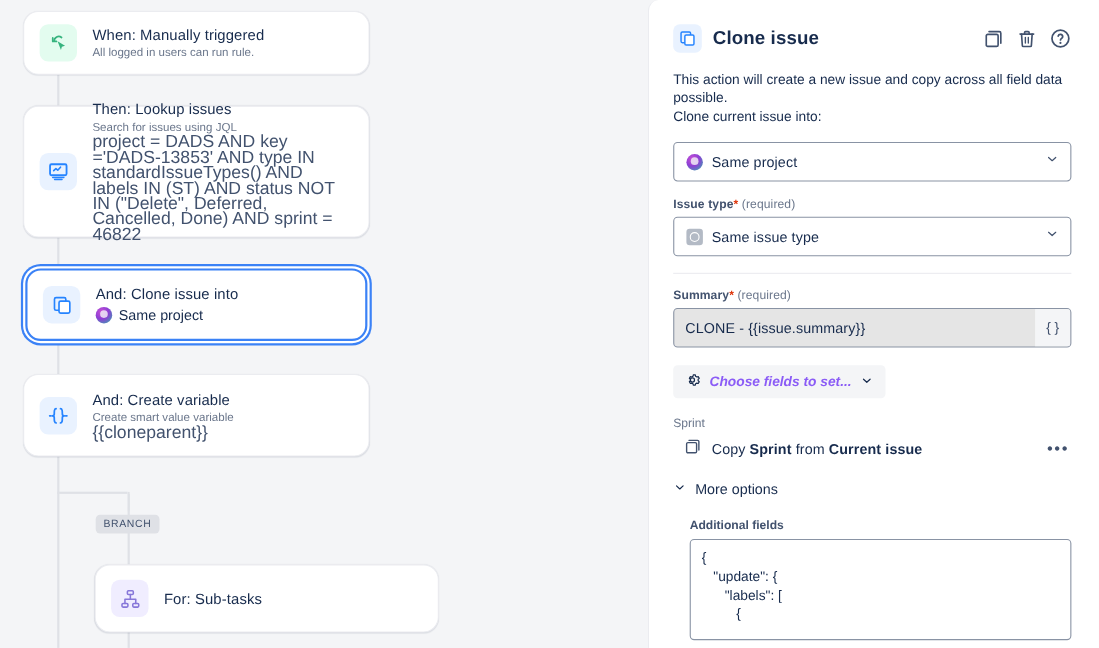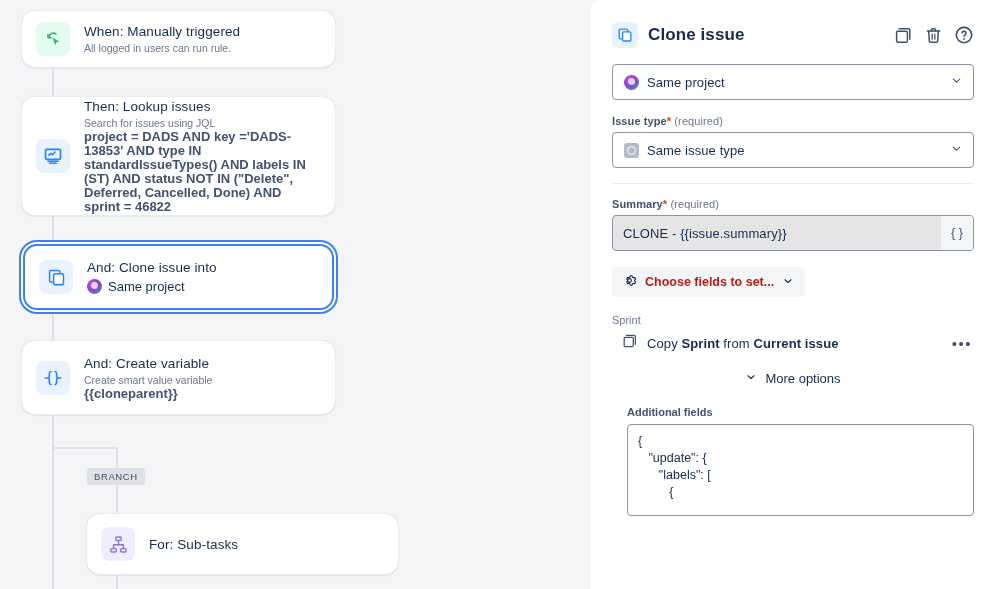--- a/index.html
+++ b/index.html
@@ -69,23 +69,23 @@
     line-height: 17px;
     letter-spacing: .1px;
   }
   .card-sub {
     font-size: 10.5px;
     color: #6b778c;
     line-height: 14px;
     margin-top: 1px;
   }
   .card-sub-strong {
-    font-size: 13px;
+    font-size: 16px;
     color: #42526e;
-    font-weight: bold;
+    font-weight: normal;
     line-height: 14px;
   }
   .card-sub-row {
     font-size: 13px;
     color: #172b4d;
     line-height: 18px;
     margin-top: 2px;
     display: flex; align-items: center; gap: 6px;
   }
 
@@ -241,24 +241,25 @@
 
   .choose-btn {
     display: inline-flex;
     align-items: center;
     gap: 8px;
     height: 30px;
     background: #f4f5f7;
     border-radius: 4px;
     padding: 0 11px 0 10px;
     font-size: 12.5px;
-    color: #b91c1c;
+    color: #8b5cf6;
     font-weight: bold;
     cursor: pointer;
     margin-bottom: 17px;
+    font-style: italic;
   }
 
   .sprint-label {
     font-size: 11px;
     color: #6b778c;
     margin-bottom: 7px;
   }
   .sprint-row {
     display: flex;
     align-items: center;
@@ -282,21 +283,20 @@
   }
 
   .more-options {
     display: flex;
     align-items: center;
     gap: 8px;
     font-size: 13px;
     color: #172b4d;
     cursor: pointer;
     margin-bottom: 20px;
-    justify-content: center;
   }
 
   .addl-wrap { padding-left: 15px; }
   .addl-label {
     font-size: 11px;
     font-weight: bold;
     color: #42526e;
     margin-bottom: 6px;
   }
   .code-box {
@@ -442,20 +442,24 @@
           <span class="panel-action">
             <svg width="20" height="20" viewBox="0 0 24 24" fill="none">
               <circle cx="12" cy="12" r="9.2" stroke="#42526e" stroke-width="1.9"></circle>
               <path d="M9.6 9.4a2.5 2.5 0 0 1 4.9.6c0 1.7-2.4 2-2.4 3.6" stroke="#42526e" stroke-width="1.9" stroke-linecap="round"></path>
               <circle cx="12.05" cy="16.8" r="1.15" fill="#42526e"></circle>
             </svg>
           </span>
         </div>
       </div>
 
+      <div class="panel-desc">
+        <div>This action will create a new issue and copy across all field data possible.</div>
+        <div>Clone current issue into:</div>
+      </div>
 
       
       <div class="select-box">
         <span class="avatar-proj"></span>
         <span class="select-text">Same project</span>
         <span>
           <svg width="13" height="13" viewBox="0 0 24 24" fill="none">
               <path d="M6 9.5l6 5.5 6-5.5" stroke="#42526e" stroke-width="2" stroke-linecap="round" stroke-linejoin="round"></path>
             </svg>
         </span>

